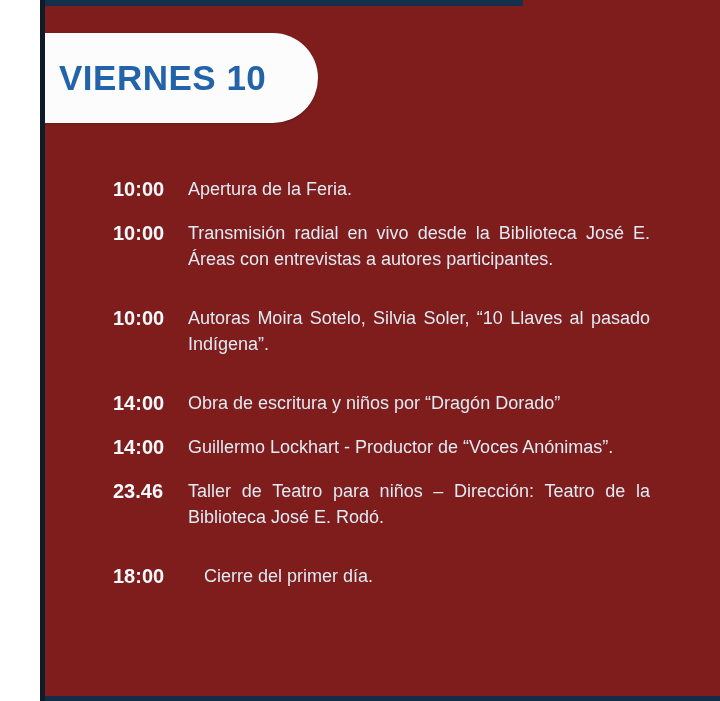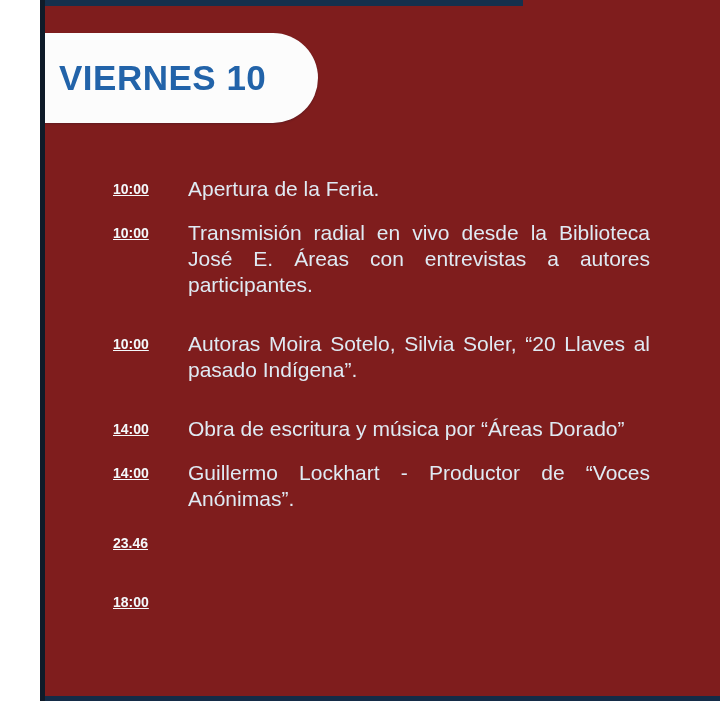--- a/index.html
+++ b/index.html
@@ -64,28 +64,27 @@
     display: flex;
     align-items: flex-start;
     margin-bottom: 18px;
   }
   .row.gap-lg { margin-bottom: 33px; }
   .row:last-child { margin-bottom: 0; gap: 16px; }
   .time {
     flex: 0 0 75px;
     color: #f4f9fc;
     font-weight: 700;
-    font-size: 14px;
+    font-size: 20px;
     line-height: 26px;
-    text-decoration: underline;
   }
   .desc {
     flex: 0 0 462px;
     color: #dfeaf3;
-    font-size: 21px;
+    font-size: 18px;
     line-height: 26px;
     text-align: justify;
   }
 </style>
 </head>
 <body>
 
 <div class="poster">
 
   <div class="edge-top"></div>
@@ -103,36 +102,38 @@
       <span class="desc">Apertura de la Feria.</span>
     </div>
 
     <div class="row gap-lg">
       <span class="time">10:00</span>
       <span class="desc">Transmisión radial en vivo desde la Biblioteca José E. Áreas con entrevistas a autores participantes.</span>
     </div>
 
     <div class="row gap-lg">
       <span class="time">10:00</span>
-      <span class="desc">Autoras Moira Sotelo, Silvia Soler, “20 Llaves al pasado Indígena”.</span>
+      <span class="desc">Autoras Moira Sotelo, Silvia Soler, “10 Llaves al pasado Indígena”.</span>
     </div>
 
     <div class="row">
       <span class="time">14:00</span>
-      <span class="desc">Obra de escritura y música por “Áreas Dorado”</span>
+      <span class="desc">Obra de escritura y niños por “Dragón Dorado”</span>
     </div>
 
     <div class="row">
       <span class="time">14:00</span>
       <span class="desc">Guillermo Lockhart - Productor de “Voces Anónimas”.</span>
     </div>
 
     <div class="row gap-lg">
       <span class="time">23.46</span>
+      <span class="desc">Taller de Teatro para niños – Dirección: Teatro de la Biblioteca José E. Rodó.</span>
     </div>
 
 
     <div class="row">
       <span class="time">18:00</span>
+      <span class="desc">Cierre del primer día.</span>
     </div>
 
   </div>
 </div>
 
 </body></html>

